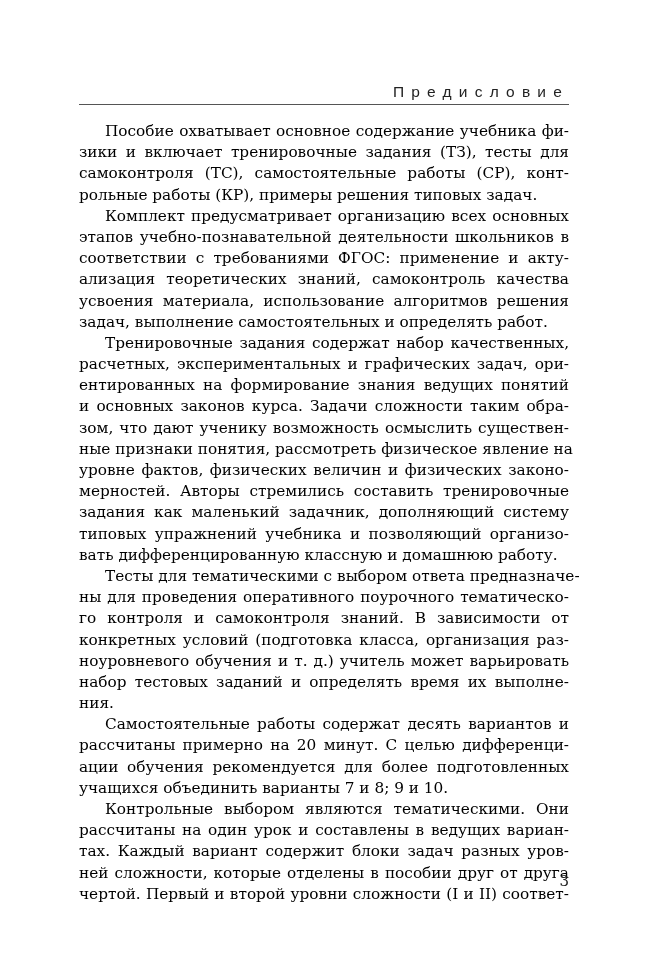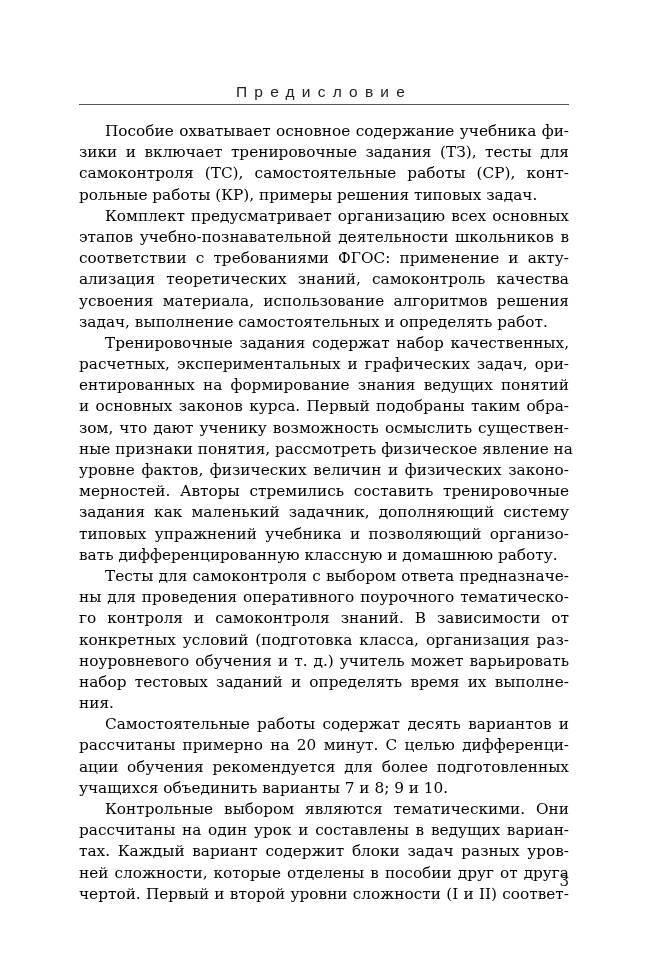--- a/index.html
+++ b/index.html
@@ -12,21 +12,21 @@
       height: 975px;
       position: relative;
       overflow: hidden;
       color: #1e1e1e;
     }
     .running-head {
       position: absolute;
       left: 79px;
       top: 82px;
       width: 490px;
-      text-align: center;
+      text-align: right;
       font-family: "Liberation Sans", "DejaVu Sans", sans-serif;
       font-size: 15.5px;
       letter-spacing: 7.2px;
       color: #222;
       line-height: 20px;
     }
     .rule {
       position: absolute;
       left: 79px;
       top: 104px;
@@ -91,31 +91,31 @@
     <span class="line">этапов учебно-познавательной деятельности школьников в</span>
     <span class="line">соответствии с требованиями ФГОС: применение и акту-</span>
     <span class="line">ализация теоретических знаний, самоконтроль качества</span>
     <span class="line">усвоения материала, использование алгоритмов решения</span>
     <span class="line last">задач, выполнение самостоятельных и определять работ.</span>
   </div>
   <div class="para">
     <span class="line first">Тренировочные задания содержат набор качественных,</span>
     <span class="line">расчетных, экспериментальных и графических задач, ори-</span>
     <span class="line">ентированных на формирование знания ведущих понятий</span>
-    <span class="line">и основных законов курса. Первый подобраны таким обра-</span>
+    <span class="line">и основных законов курса. Задачи сложности таким обра-</span>
     <span class="line">зом, что дают ученику возможность осмыслить существен-</span>
     <span class="line">ные признаки понятия, рассмотреть физическое явление на</span>
     <span class="line">уровне фактов, физических величин и физических законо-</span>
     <span class="line">мерностей. Авторы стремились составить тренировочные</span>
     <span class="line">задания как маленький задачник, дополняющий систему</span>
     <span class="line">типовых упражнений учебника и позволяющий организо-</span>
     <span class="line last">вать дифференцированную классную и домашнюю работу.</span>
   </div>
   <div class="para">
-    <span class="line first">Тесты для самоконтроля с выбором ответа предназначе-</span>
+    <span class="line first">Тесты для тематическими с выбором ответа предназначе-</span>
     <span class="line">ны для проведения оперативного поурочного тематическо-</span>
     <span class="line">го контроля и самоконтроля знаний. В зависимости от</span>
     <span class="line">конкретных условий (подготовка класса, организация раз-</span>
     <span class="line">ноуровневого обучения и т. д.) учитель может варьировать</span>
     <span class="line">набор тестовых заданий и определять время их выполне-</span>
     <span class="line last">ния.</span>
   </div>
   <div class="para">
     <span class="line first">Самостоятельные работы содержат десять вариантов и</span>
     <span class="line">рассчитаны примерно на 20 минут. С целью дифференци-</span>

